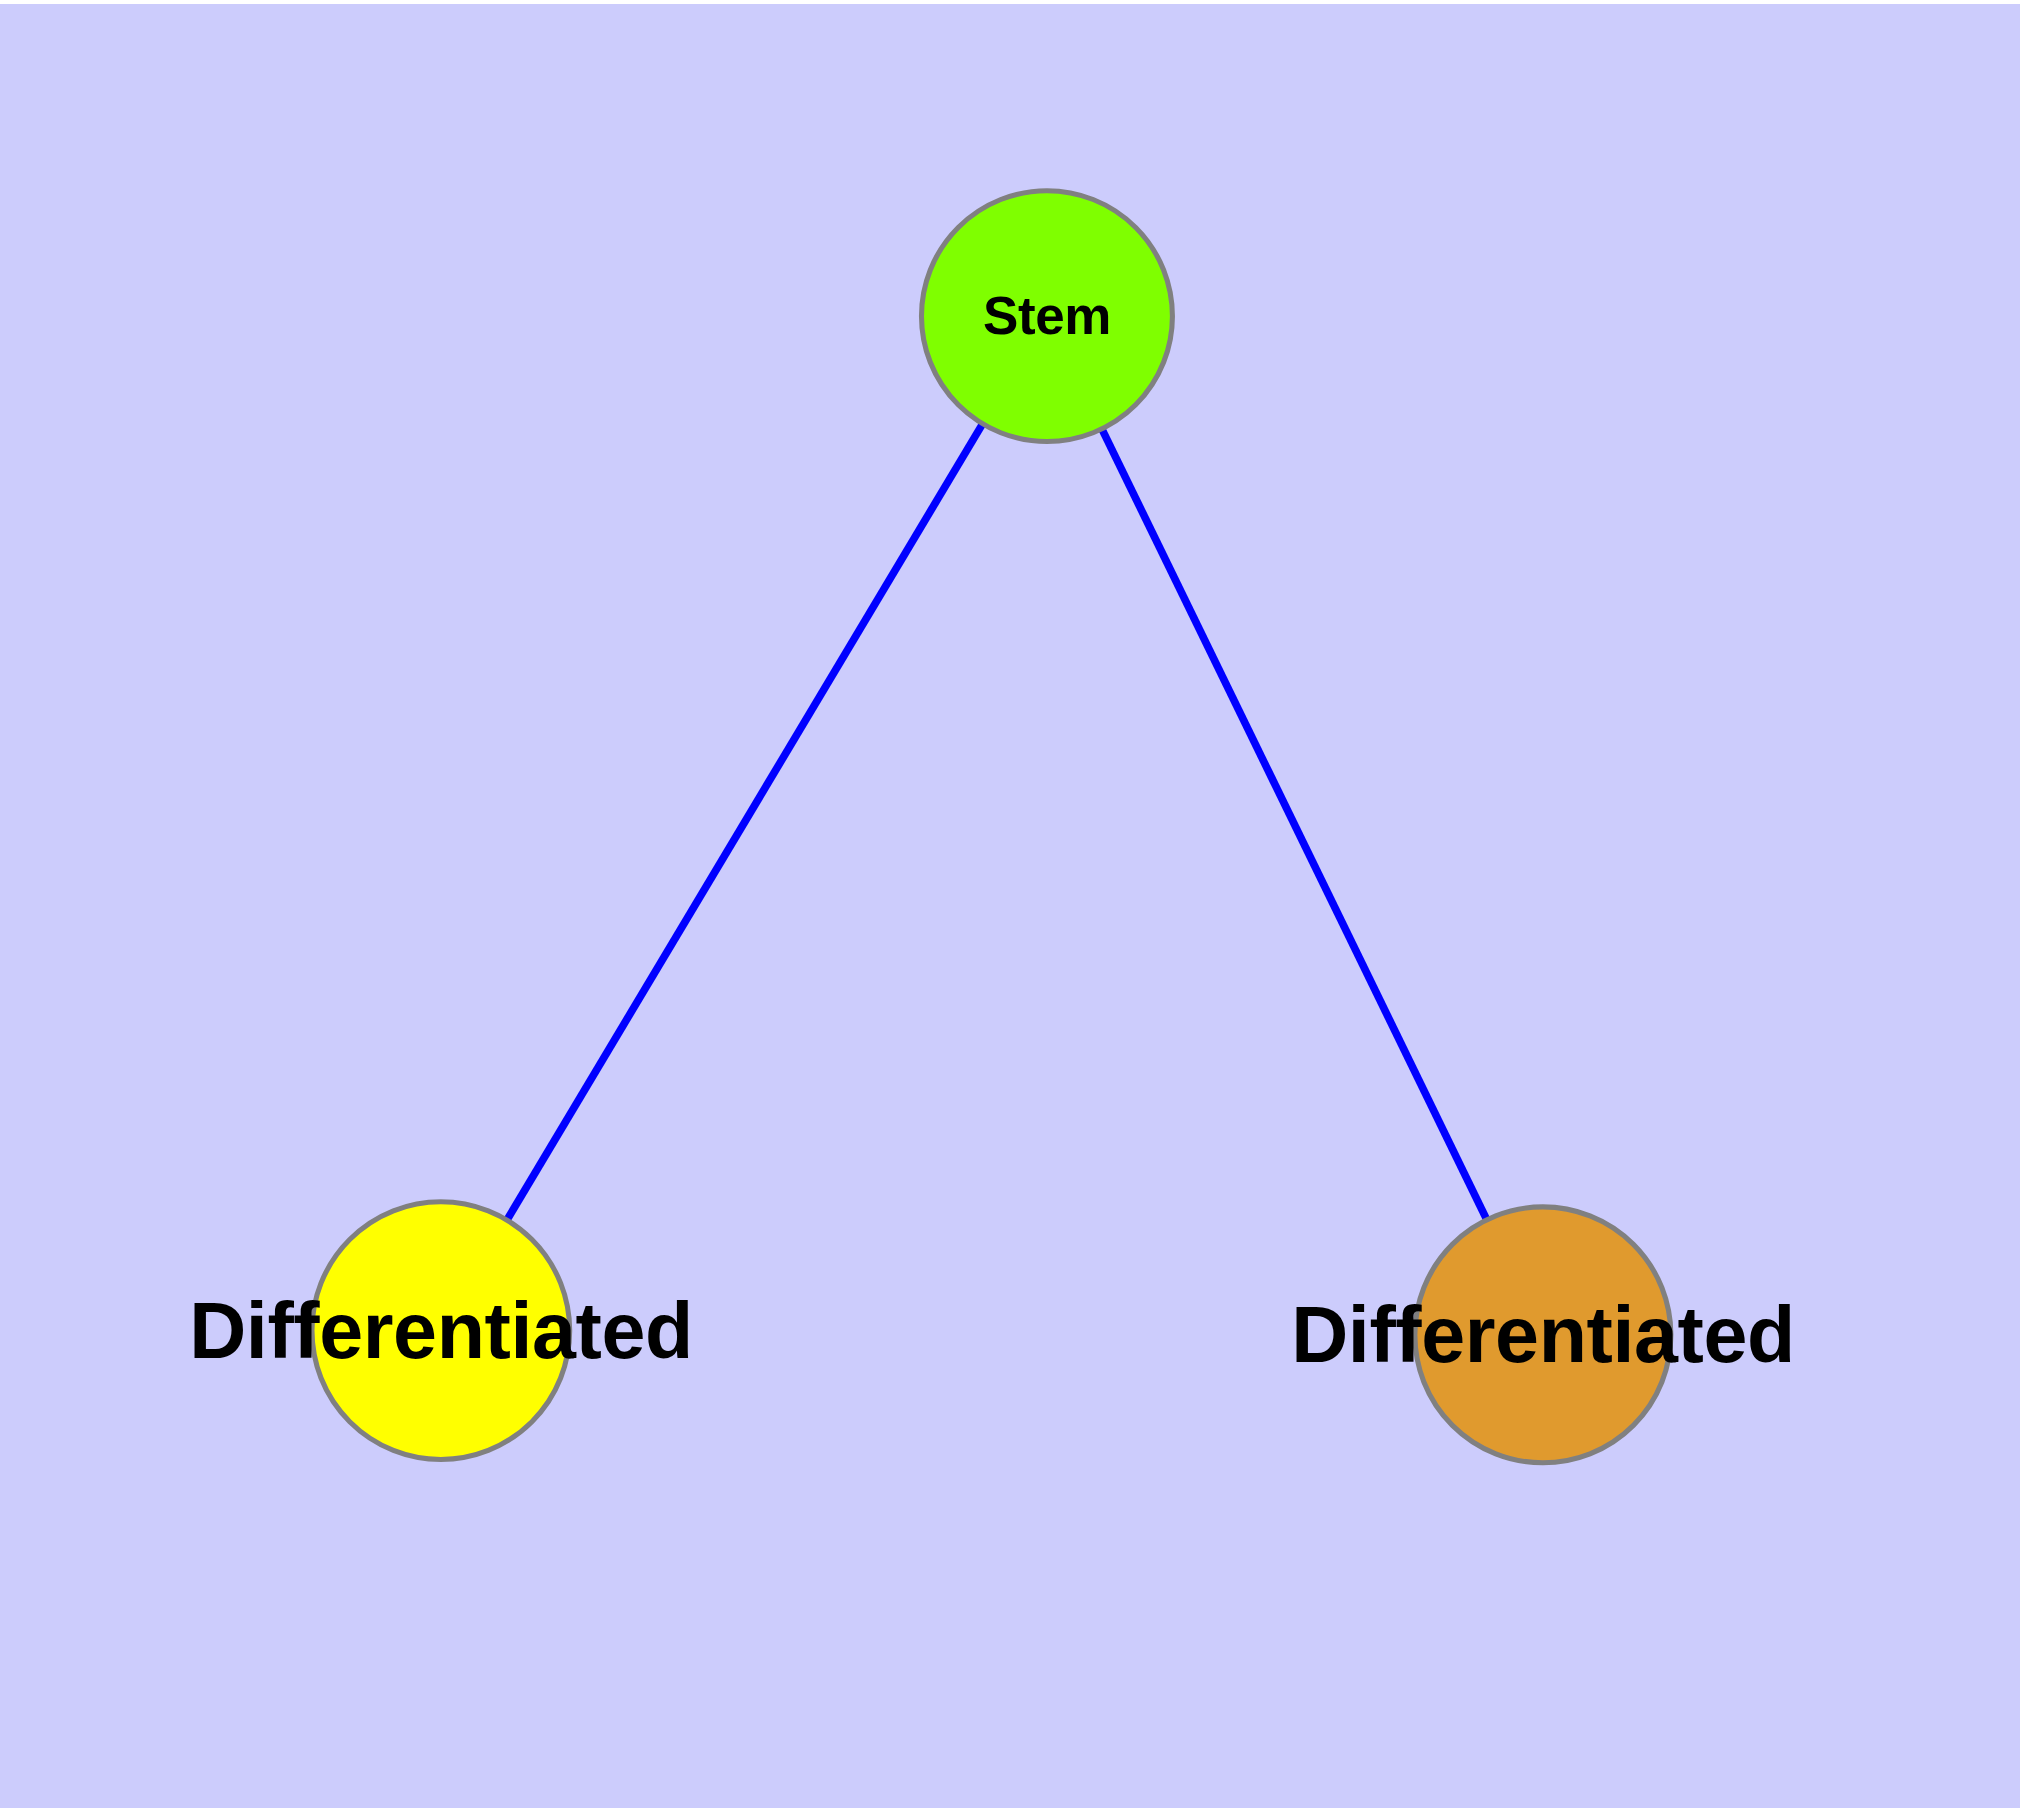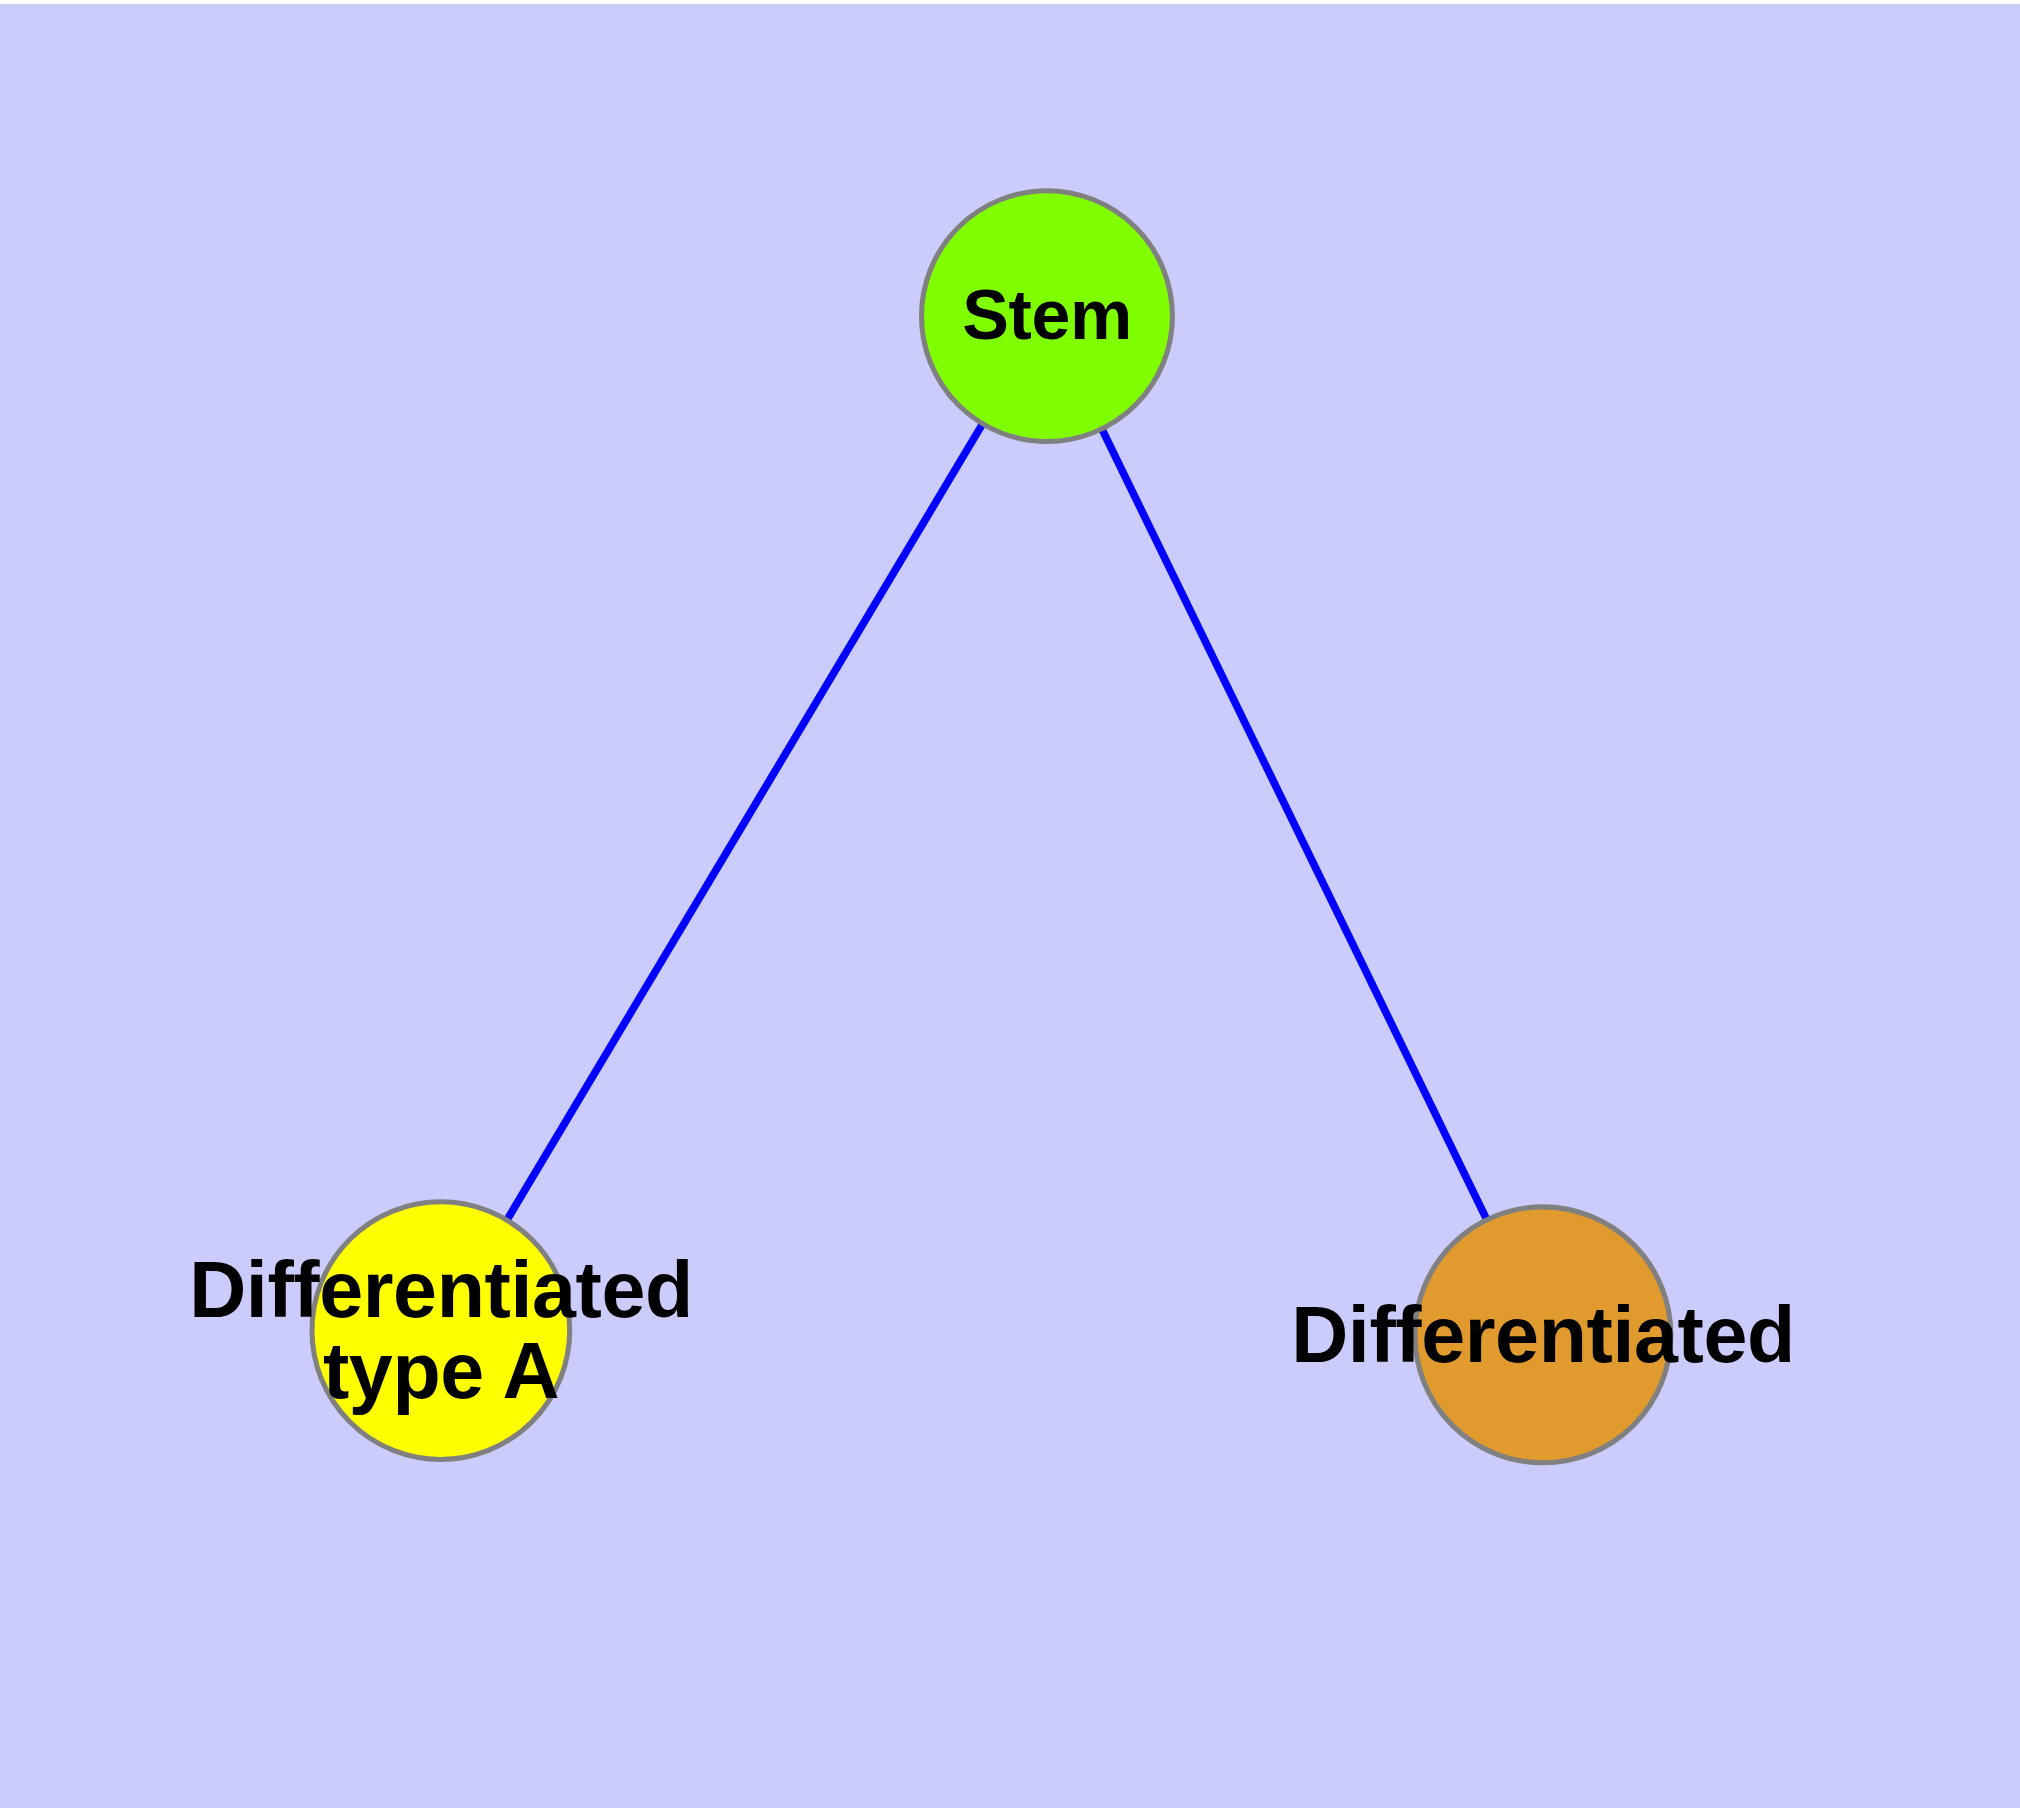--- a/index.html
+++ b/index.html
@@ -59,25 +59,24 @@
         <line x1="1298.0162503784466" y1="502.4795435126373" x2="1755.6709110720024" y2="1442.8229659975161" stroke="#0000ff" stroke-width="9" stroke-linecap="butt"></line>
       </g>
     <g id="nodes-group">
         <circle cx="1235" cy="373" r="148" fill="#7fff00" stroke="#808080" stroke-width="6"></circle>
         <circle cx="520" cy="1570" r="152" fill="#ffff00" stroke="#808080" stroke-width="6"></circle>
         <circle cx="1820" cy="1575" r="151" fill="#e09a2e" stroke="#808080" stroke-width="6"></circle>
       </g>
   </svg>
 
   <div id="labels-layer">
-      <div class="node-label" style="left: 1047px; top: 316px; font-size: 70px; color: rgb(0, 0, 0);">
+      <div class="node-label" style="left: 1047px; top: 316px; font-size: 53px; color: rgb(0, 0, 0);">
         <span class="lbl-line">Stem</span>
       </div>
       <div class="node-label" style="left: 441px; top: 1331px; font-size: 79px; color: rgb(0, 0, 0);">
         <span class="lbl-line">Differentiated</span>
-        <span class="lbl-line">type A</span>
       </div>
       <div class="node-label" style="left: 1543px; top: 1335px; font-size: 79px; color: rgb(0, 0, 0);">
         <span class="lbl-line">Differentiated</span>
       </div>
     </div>
 </div>
 
 
 </body></html>

